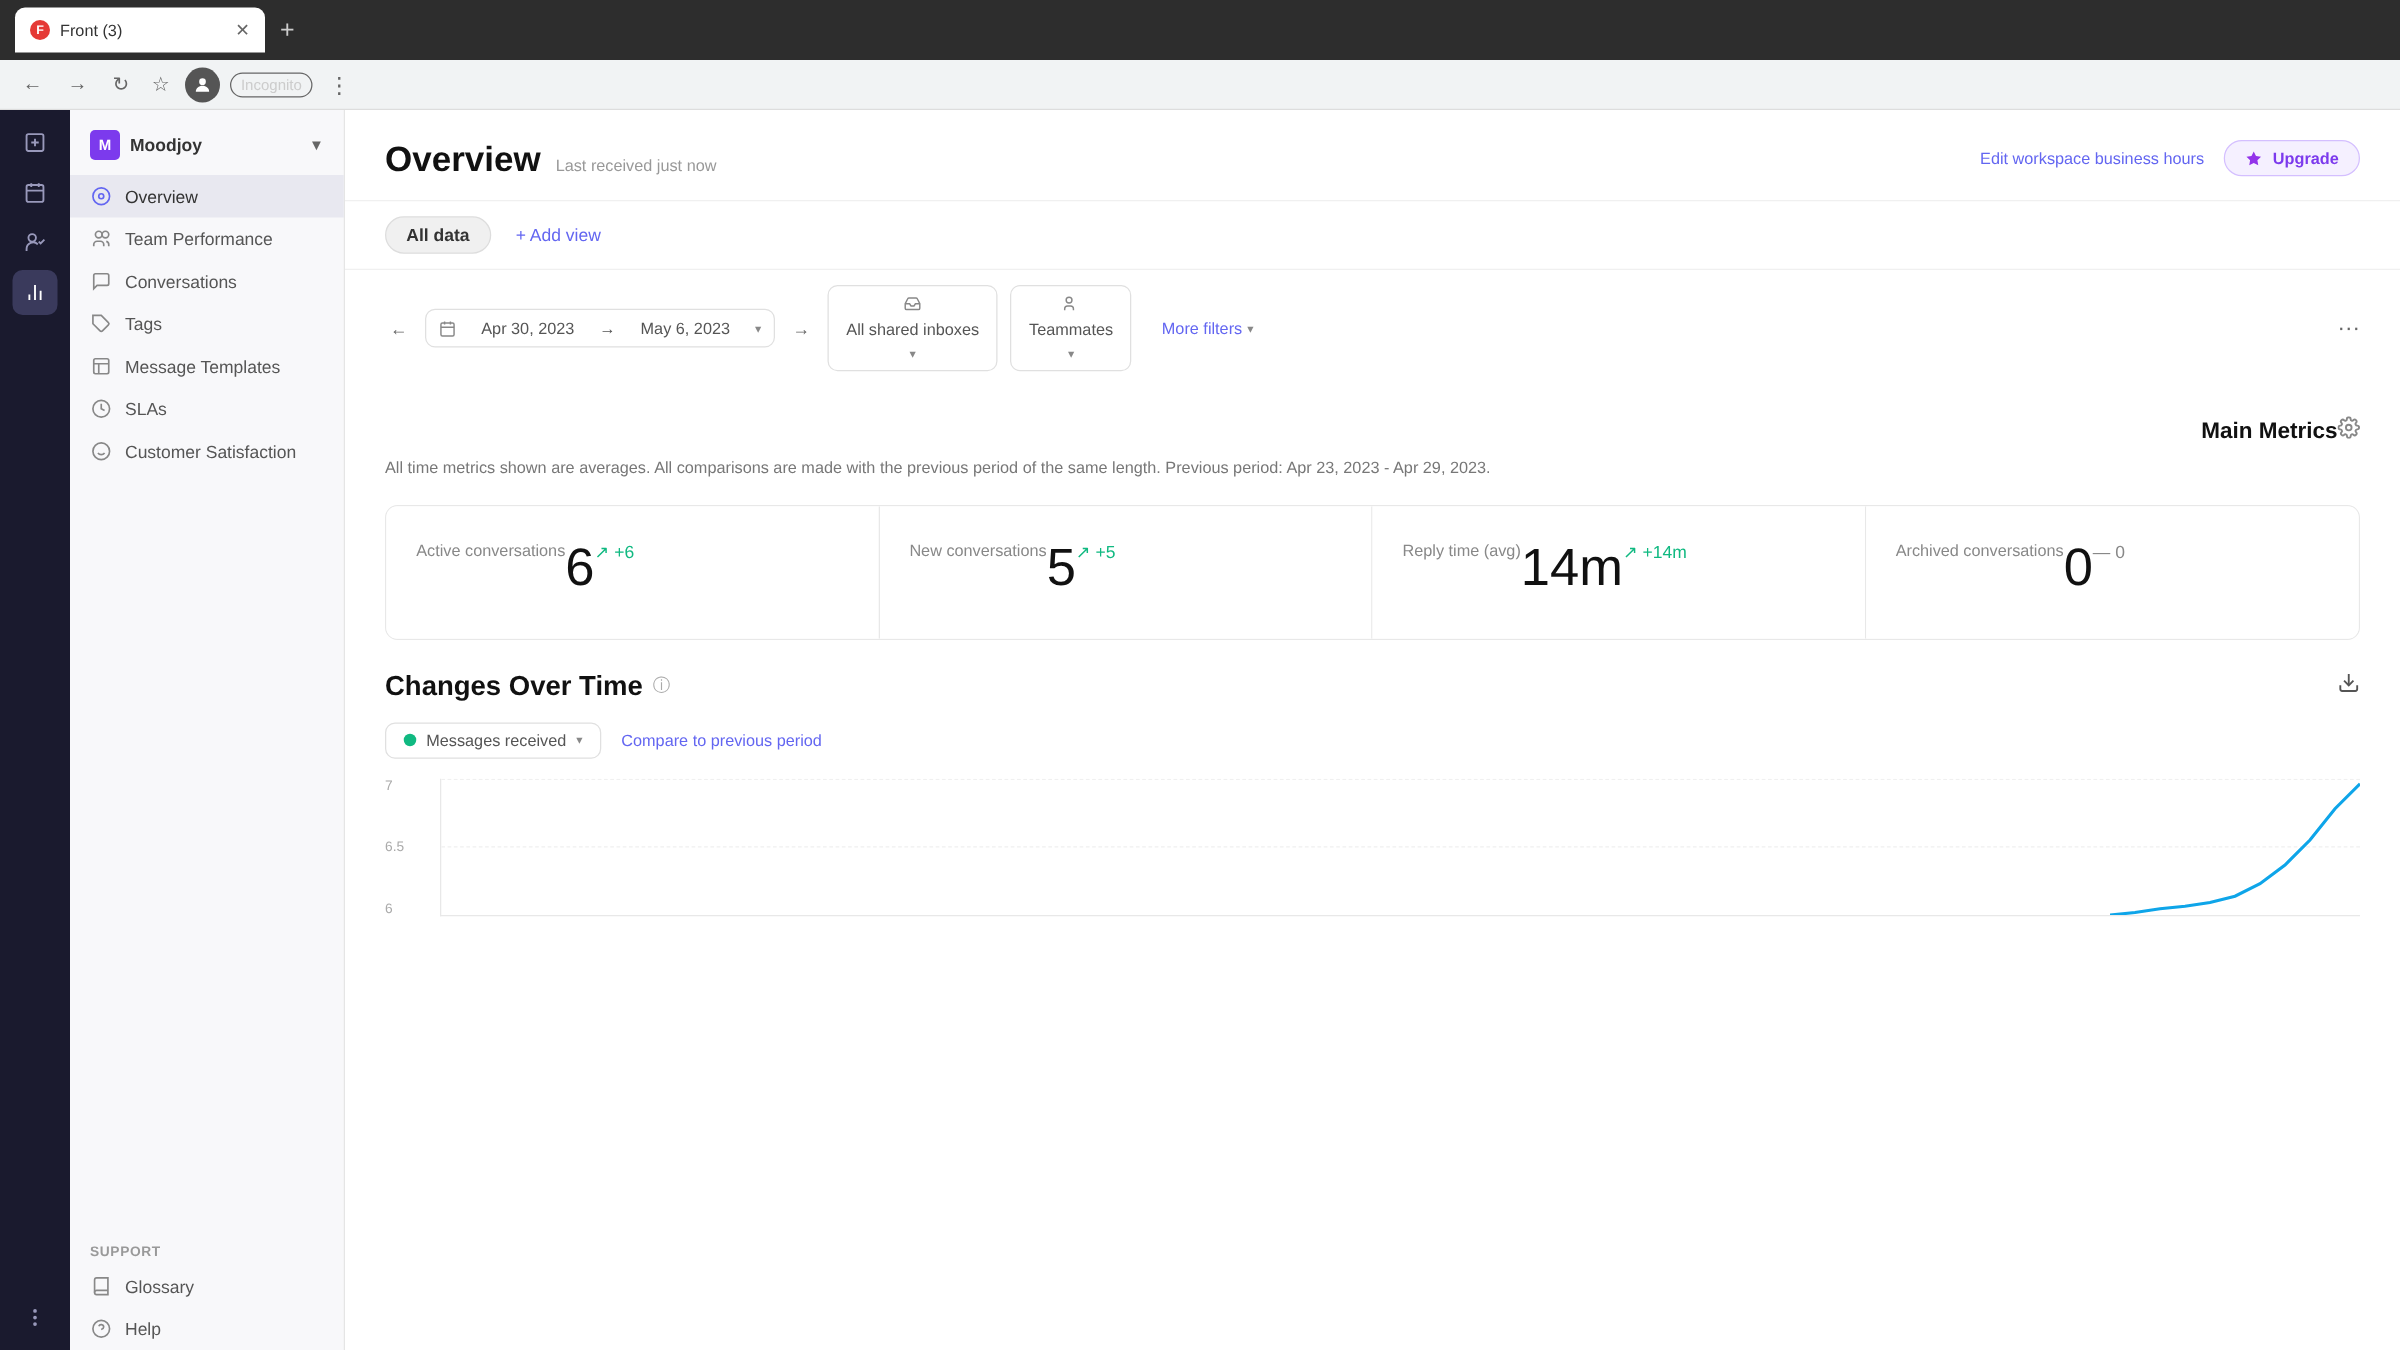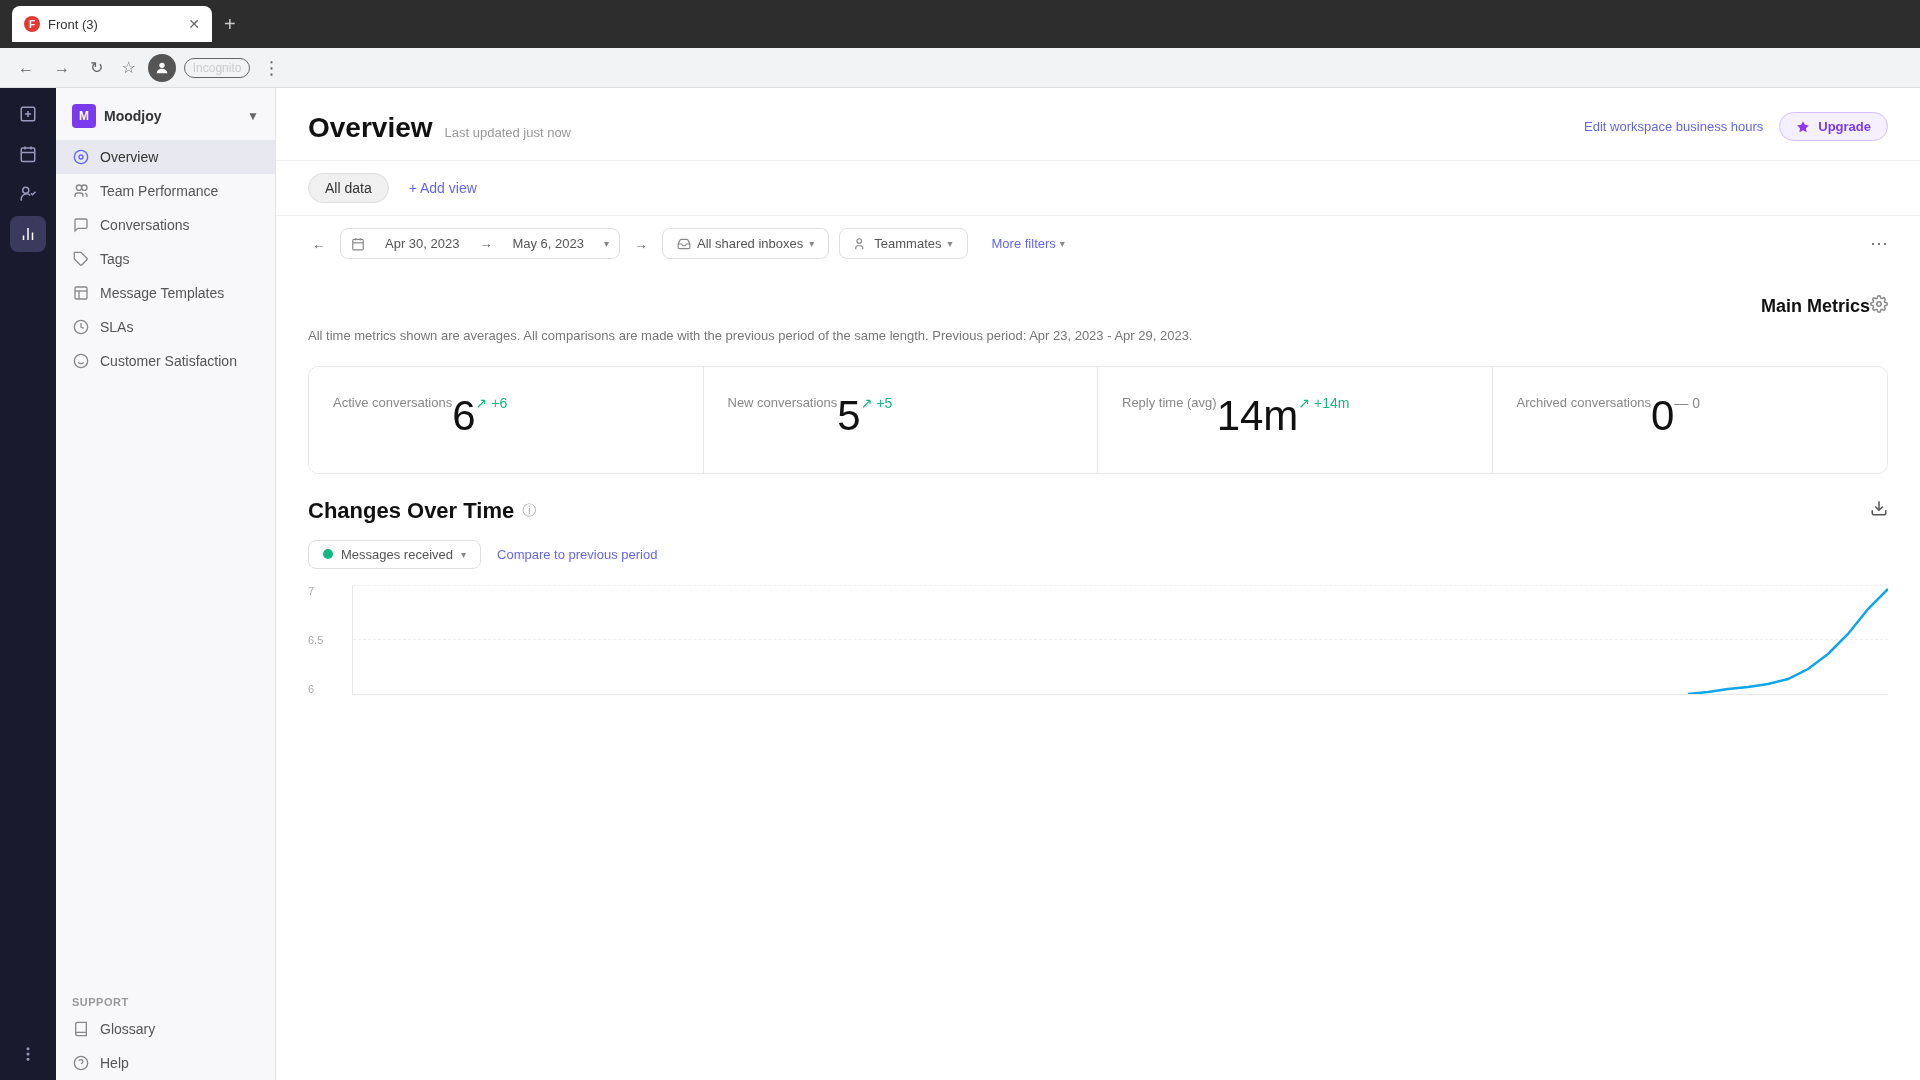--- a/index.html
+++ b/index.html
@@ -47,26 +47,26 @@
     
     .content-header { padding: 24px 32px 16px; border-bottom: 1px solid #f0f0f0; display: flex; align-items: flex-start; justify-content: space-between; }
     .page-title-area { display: flex; align-items: baseline; gap: 12px; }
     .page-title { font-size: 28px; font-weight: 700; color: #111; }
     .last-updated { font-size: 13px; color: #999; }
     .edit-hours-link { font-size: 13px; color: #6366f1; cursor: pointer; text-decoration: none; }
 
     
     .tabs-bar { padding: 12px 32px; border-bottom: 1px solid #f0f0f0; display: flex; align-items: center; gap: 8px; }
     .tab-pill { padding: 6px 16px; border-radius: 20px; font-size: 14px; cursor: pointer; border: 1px solid transparent; }
-    .tab-pill.active { background: #f0f0f0; color: #333; font-weight: 400; border-color: #ddd; }
+    .tab-pill.active { background: #f0f0f0; color: #333; font-weight: 700; border-color: #ddd; }
     .add-view-btn { color: #6366f1; font-size: 14px; cursor: pointer; padding: 6px 12px; }
 
     
     .filters-bar { padding: 12px 32px; display: flex; align-items: center; gap: 10px; flex-wrap: wrap; }
-    .filter-btn { display: flex; align-items: center; gap: 6px; padding: 7px 14px; border: 1px solid #e0e0e0; border-radius: 8px; font-size: 13px; color: #555; cursor: pointer; background: #fff; }
+    .filter-btn { display: flex; align-items: center; gap: 6px; padding: 7px 14px; border: 1px solid #e0e0e0; border-radius: 8px; font-size: 13px; color: #555; cursor: pointer; background: #fff; flex-direction: column; }
     .filter-chevron { font-size: 10px; color: #888; }
     .date-filter { display: flex; align-items: center; gap: 20px; padding: 7px 10px; border: 1px solid #e0e0e0; border-radius: 8px; font-size: 13px; color: #555; cursor: pointer; background: #fff; }
     .date-nav-btn { background: none; border: none; color: #666; font-size: 14px; cursor: pointer; padding: 4px; }
     .more-filters-btn { display: flex; align-items: center; gap: 4px; padding: 7px 14px; font-size: 13px; color: #6366f1; cursor: pointer; }
     .filters-more-btn { color: #666; font-size: 18px; cursor: pointer; margin-left: auto; }
 
     
     .section { padding: 24px 32px; }
     .section-header { display: flex; align-items: center; justify-content: flex-end; margin-bottom: 8px; }
     .section-title { font-size: 18px; font-weight: 600; color: #111; }
@@ -259,21 +259,21 @@
       </span>
       <span>Help</span>
     </div>
   </div>
 
   <div class="main-content">
 
     <div class="content-header">
       <div class="page-title-area">
         <h1 class="page-title">Overview</h1>
-        <span class="last-updated">Last updated just now</span>
+        <span class="last-updated">Last received just now</span>
       </div>
       <div style="display:flex;align-items:center;gap:16px;">
         <a class="edit-hours-link" href="#">Edit workspace business hours</a>
         <div style="display:flex;align-items:center;gap:8px;background:#f5f0ff;border:1px solid #d4bfff;border-radius:20px;padding:6px 16px;cursor:pointer;">
           <svg width="14" height="14" viewBox="0 0 24 24" fill="#9333ea">
               <path d="M12 2l3.09 6.26L22 9.27l-5 4.87 1.18 6.88L12 17.77l-6.18 3.25L7 14.14 2 9.27l6.91-1.01L12 2z"></path>
             </svg>
           <span style="font-size:13px;font-weight:600;color:#7c3aed;">Upgrade</span>
         </div>
       </div>

